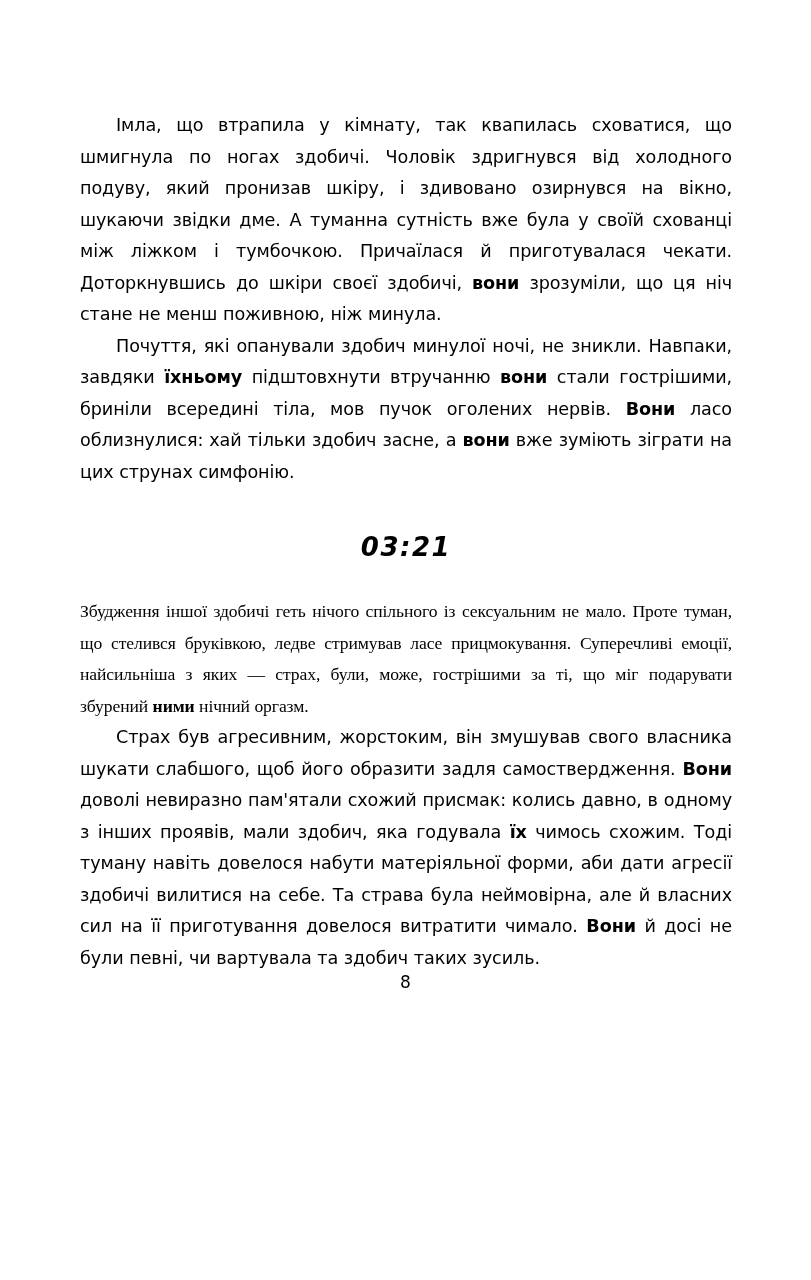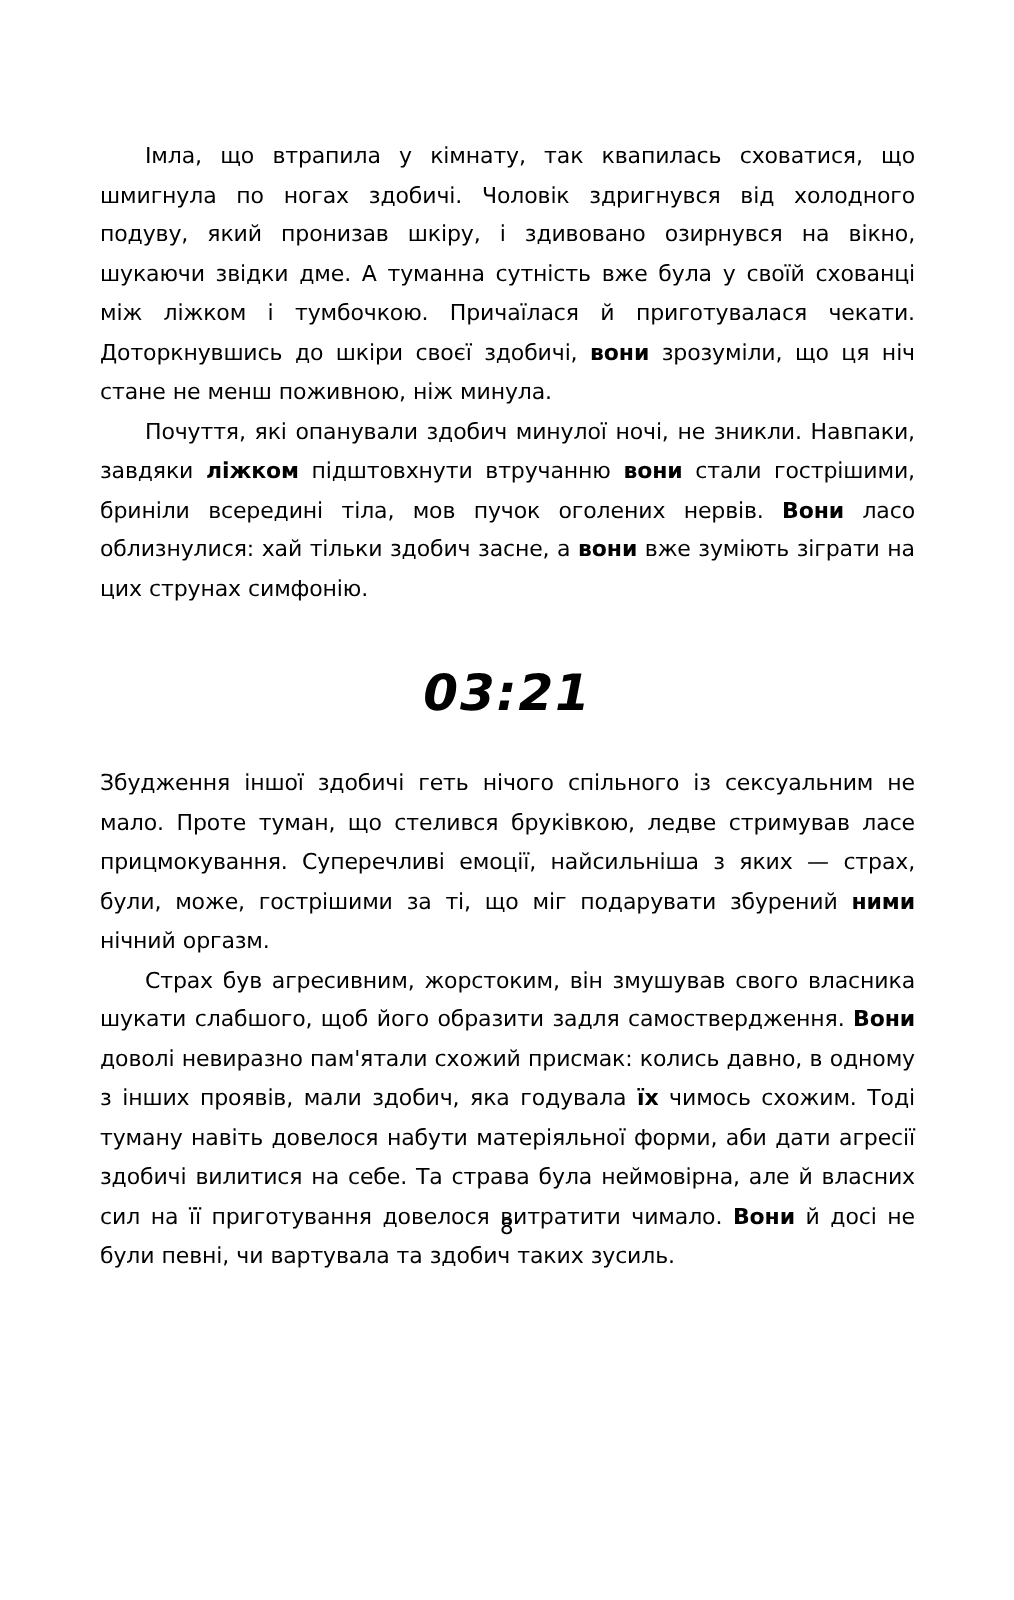--- a/index.html
+++ b/index.html
@@ -28,32 +28,33 @@
     font-size: 17.6px;
     line-height: 31.5px;
     text-align: justify;
     text-indent: 36px;
     letter-spacing: -0.1px;
     word-spacing: 0.2px;
     color: #000;
   }
   p.para.noindent {
     text-indent: 0;
+    font-family: Liberation Serif, serif;
   }
   p.para b {
     font-weight: 700;
   }
   .time-heading {
     margin: 0;
     padding: 44px 0 34px 0;
     text-align: center;
     font-family: "DejaVu Sans", sans-serif;
     font-weight: 700;
     font-style: italic;
-    font-size: 40px;
+    font-size: 26px;
     letter-spacing: 1.5px;
     color: #000;
   }
   .folio {
     position: absolute;
     left: 0;
     right: 0;
     bottom: 40px;
     text-align: center;
     font-size: 17px;
@@ -63,21 +64,21 @@
 </style>
 </head>
 <body>
 
 <div class="page">
 
   <div class="content">
 
     <div>
       <p class="para"><span>Імла, що втрапила у кімнату, так квапилась сховатися, що шмигнула по ногах здобичі. Чоловік здригнувся від холодного подуву, який пронизав шкіру, і здивовано озирнувся на вікно, шукаючи звідки дме. А туманна сутність вже була у своїй схованці між ліжком і тумбочкою. Причаїлася й приготувалася чекати. Доторкнувшись до шкіри своєї здобичі, </span><b>вони</b><span> зрозуміли, що ця ніч стане не менш поживною, ніж минула.</span></p>
-      <p class="para"><span>Почуття, які опанували здобич минулої ночі, не зникли. Навпаки, завдяки </span><b>ліжком</b><span> підштовхнути втручанню </span><b>вони</b><span> стали гострішими, бриніли всередині тіла, мов пучок оголених нервів. </span><b>Вони</b><span> ласо облизнулися: хай тільки здобич засне, а </span><b>вони</b><span> вже зуміють зіграти на цих струнах симфонію.</span></p>
+      <p class="para"><span>Почуття, які опанували здобич минулої ночі, не зникли. Навпаки, завдяки </span><b>їхньому</b><span> підштовхнути втручанню </span><b>вони</b><span> стали гострішими, бриніли всередині тіла, мов пучок оголених нервів. </span><b>Вони</b><span> ласо облизнулися: хай тільки здобич засне, а </span><b>вони</b><span> вже зуміють зіграти на цих струнах симфонію.</span></p>
     </div>
 
     <h2 class="time-heading">03:21</h2>
 
     <div>
       <p class="para noindent"><span>Збудження іншої здобичі геть нічого спільного із сексуальним не мало. Проте туман, що стелився бруківкою, ледве стримував ласе прицмокування. Суперечливі емоції, найсильніша з яких — страх, були, може, гострішими за ті, що міг подарувати збурений </span><b>ними</b><span> нічний оргазм.</span></p>
       <p class="para"><span>Страх був агресивним, жорстоким, він змушував свого власника шукати слабшого, щоб його образити задля самоствердження. </span><b>Вони</b><span> доволі невиразно пам'ятали схожий присмак: колись давно, в одному з інших проявів, мали здобич, яка годувала </span><b>їх</b><span> чимось схожим. Тоді туману навіть довелося набути матеріяльної форми, аби дати агресії здобичі вилитися на себе. Та страва була неймовірна, але й власних сил на її приготування довелося витратити чимало. </span><b>Вони</b><span> й досі не були певні, чи вартувала та здобич таких зусиль.</span></p>
     </div>
 
   </div>

